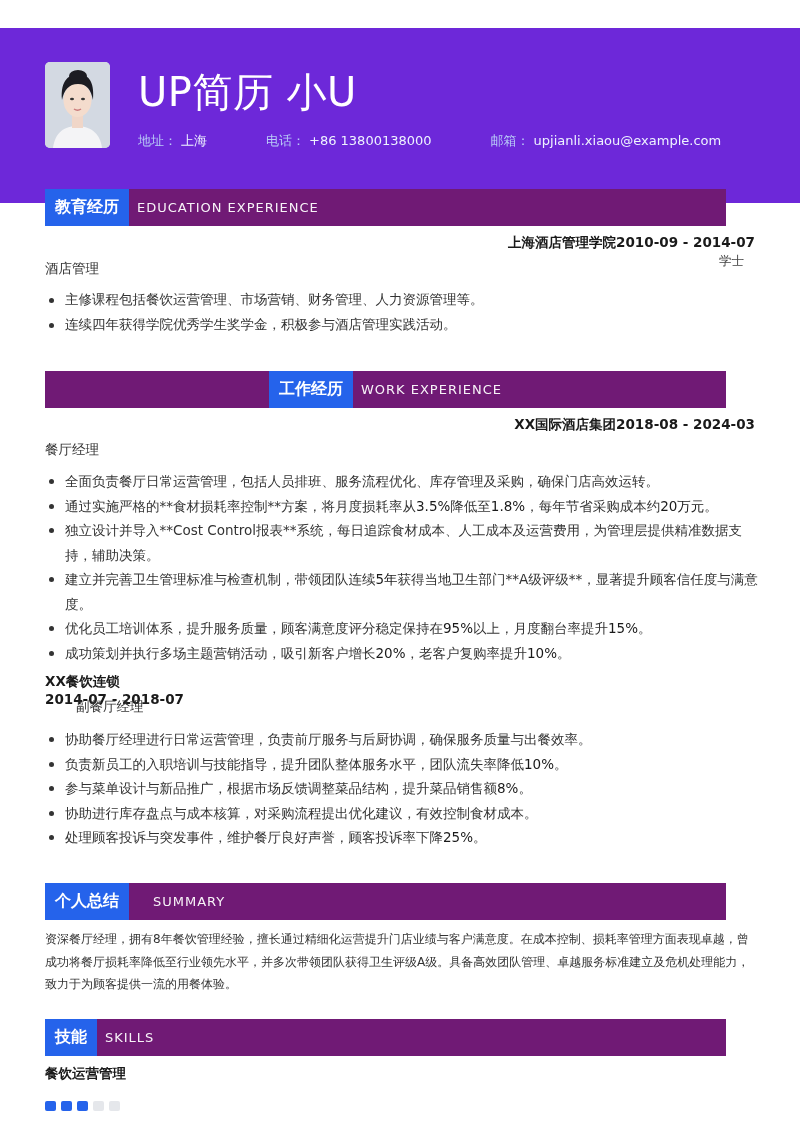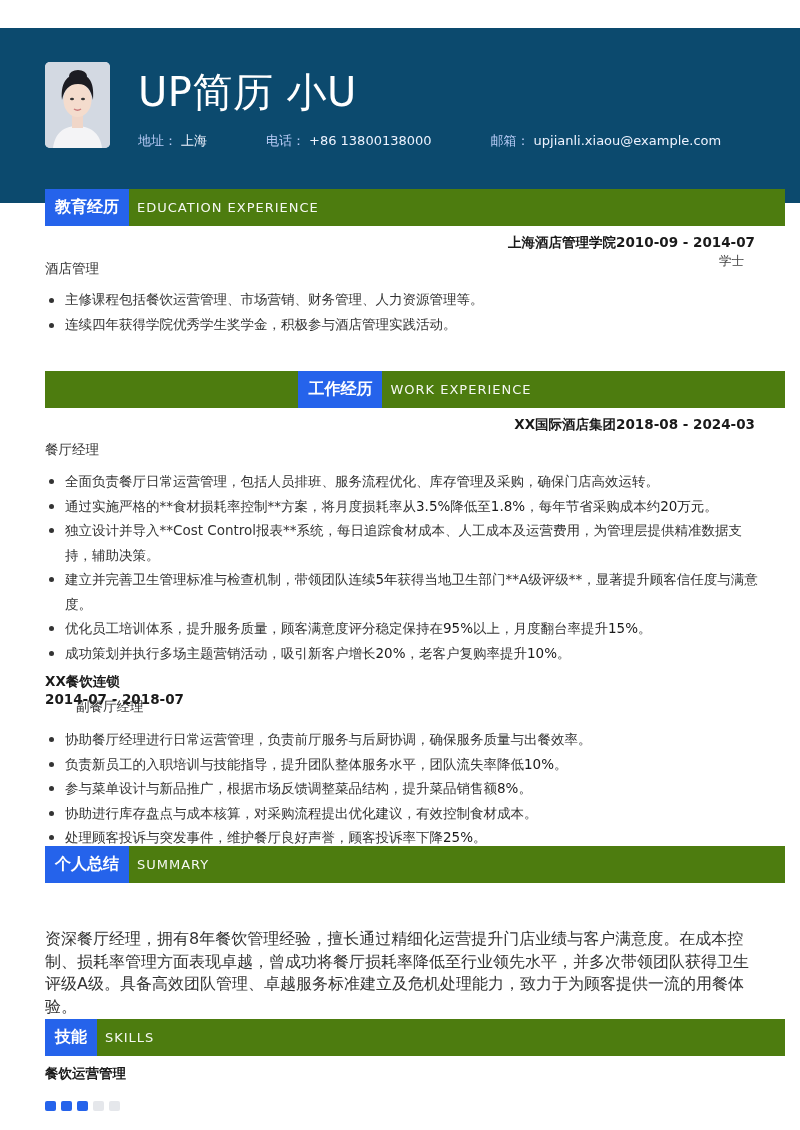--- a/index.html
+++ b/index.html
@@ -1,39 +1,39 @@
 <!DOCTYPE html>
 <html><head>
 <meta charset="utf-8">
 <style>
   * { box-sizing: border-box; margin: 0; padding: 0; }
   html, body { width: 800px; height: 1130px; background: #ffffff; overflow: hidden; }
   body { font-family: "DejaVu Sans", "Liberation Sans", sans-serif; color: #222; position: relative; }
 
-  .header { position: absolute; left: 0; top: 28px; width: 800px; height: 175px; background: #0c4a6e; }
+  .header { position: absolute; left: 0; top: 28px; width: 800px; height: 175px; background: #6d28d9; }
   .photo { position: absolute; left: 45px; top: 34px; width: 65px; height: 86px; border-radius: 5px; overflow: hidden; background: #d5dbe3; }
   .name { position: absolute; left: 138px; top: 39px; font-size: 40px; color: #fff; font-weight: 500; letter-spacing: 0.5px; white-space: nowrap; line-height: 50px; }
   .contacts { position: absolute; left: 138px; top: 104px; font-size: 13px; white-space: nowrap; display: flex; gap: 29px; }
   .contact { margin-right: 30px; }
   .contact .k { color: #b9ccf7; }
   .contact .v { color: #eef3ff; margin-left: 4px; }
 
-  .sec-bar { position: absolute; left: 45px; width: 740px; height: 37px; background: #4d7c0f; display: flex; align-items: center; }
+  .sec-bar { position: absolute; left: 45px; width: 681px; height: 37px; background: #701a75; display: flex; align-items: center; }
   .sec-title { height: 37px; background: #2563EB; color: #fff; font-size: 16px; font-weight: bold; padding: 0 10px; display: flex; align-items: center; white-space: nowrap; }
   .sec-en { color: #ffffff; font-size: 13px; letter-spacing: 1px; margin-left: 8px; opacity: 0.95; white-space: nowrap; }
 
   .entry-head { position: absolute; left: 45px; width: 710px; display: flex; justify-content: flex-end; font-size: 13.5px; font-weight: bold; color: #1a1a1a; }
   .sub { position: absolute; left: 45px; font-size: 13.5px; color: #333; }
   .degree { position: absolute; right: 56px; font-size: 12.5px; color: #444; }
   ul.bul { position: absolute; left: 45px; width: 715px; list-style: none; font-size: 13.5px; color: #333; }
   ul.bul li { position: relative; padding-left: 20px; line-height: 24.5px; }
   ul.bul li::before { content: ""; position: absolute; left: 4px; top: 10px; width: 5px; height: 5px; border-radius: 50%; background: #333; }
   ul.bul li b { font-weight: normal; color: #1a1a1a; }
 
-  .summary { position: absolute; left: 45px; width: 715px; font-size: 16px; color: #333; line-height: 22.5px; }
+  .summary { position: absolute; left: 45px; width: 715px; font-size: 12px; color: #333; line-height: 22.5px; }
   .skill-name { position: absolute; left: 45px; top: 1065px; font-size: 13.5px; font-weight: bold; color: #1a1a1a; }
   .dots { position: absolute; left: 45px; top: 1101px; display: flex; gap: 5px; }
   .dot { width: 11px; height: 10px; border-radius: 2px; background: #e5e7eb; }
   .dot.on { background: #2563EB; }
 </style>
 </head>
 <body>
 
 <div class="header">
   <div class="photo">
@@ -102,21 +102,21 @@
 </div>
 <div class="sub" style="top:698px;margin-left:31px;">副餐厅经理</div>
 <ul class="bul" style="top:727px;">
     <li><span>协助餐厅经理进行日常运营管理，负责前厅服务与后厨协调，确保服务质量与出餐效率。</span></li>
     <li><span>负责新员工的入职培训与技能指导，提升团队整体服务水平，团队流失率降低</span><b>10%</b><span>。</span></li>
     <li><span>参与菜单设计与新品推广，根据市场反馈调整菜品结构，提升菜品销售额</span><b>8%</b><span>。</span></li>
     <li><span>协助进行库存盘点与成本核算，对采购流程提出优化建议，有效控制食材成本。</span></li>
     <li><span>处理顾客投诉与突发事件，维护餐厅良好声誉，顾客投诉率下降</span><b>25%</b><span>。</span></li>
   </ul>
 
-<div class="sec-bar" style="top:846px;">
+<div class="sec-bar" style="top:883px;gap:16px;">
   <div class="sec-title">个人总结</div>
   <div class="sec-en">SUMMARY</div>
 </div>
 <div class="summary" style="top:928px;">资深餐厅经理，拥有8年餐饮管理经验，擅长通过精细化运营提升门店业绩与客户满意度。在成本控制、损耗率管理方面表现卓越，曾成功将餐厅损耗率降低至行业领先水平，并多次带领团队获得卫生评级A级。具备高效团队管理、卓越服务标准建立及危机处理能力，致力于为顾客提供一流的用餐体验。</div>
 
 <div class="sec-bar" style="top:1019px;">
   <div class="sec-title">技能</div>
   <div class="sec-en">SKILLS</div>
 </div>
 <div class="skill-name">餐饮运营管理</div>

